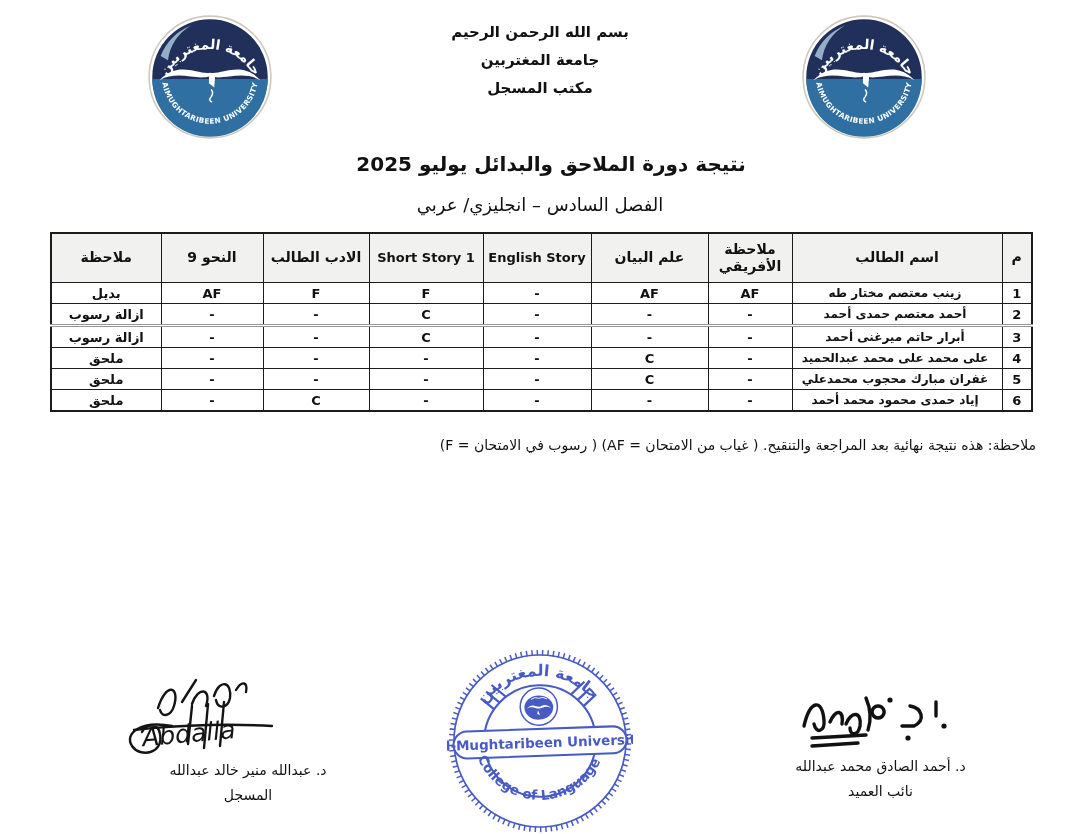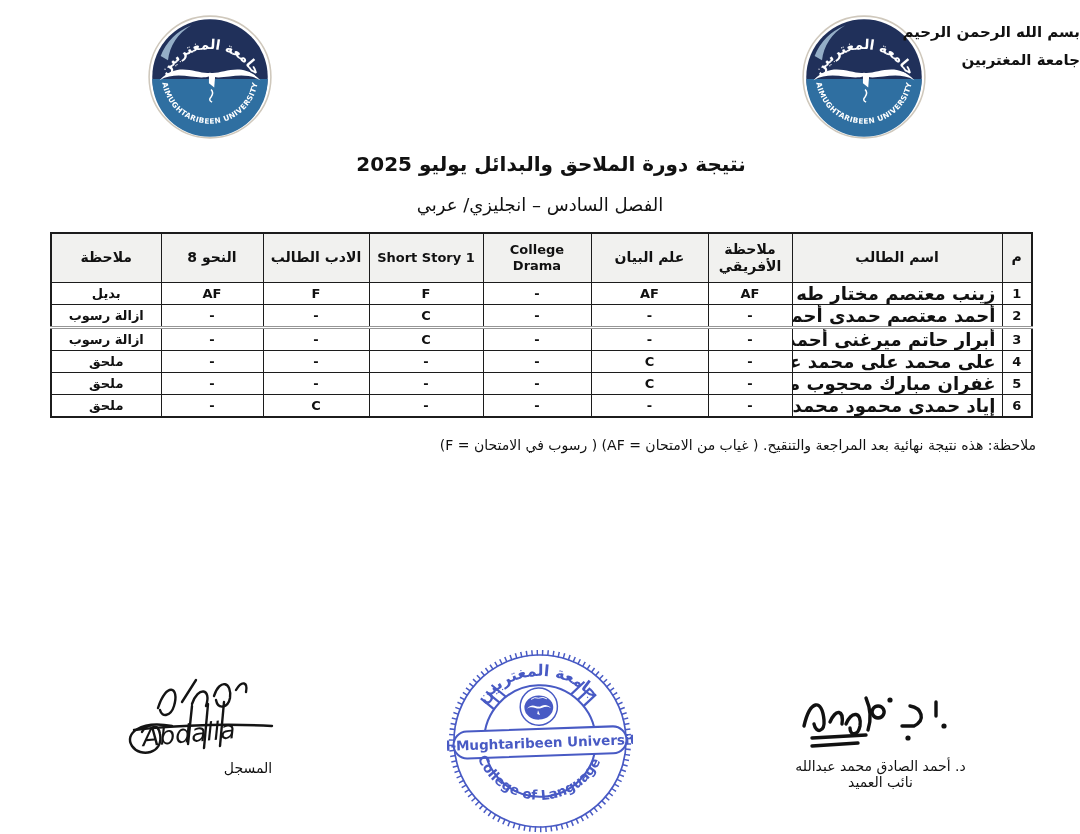--- a/index.html
+++ b/index.html
@@ -2,49 +2,49 @@
 <html lang="ar"><head>
 <meta charset="utf-8">
 <style>
   html,body{margin:0;padding:0;background:#888;}
   .page{
     position:relative;width:1080px;height:834px;background:#ffffff;
     font-family:"DejaVu Sans",sans-serif;color:#111;overflow:hidden;margin:0 auto;
   }
   
   .hdr-text{position:absolute;left:0;right:0;top:18px;text-align:center;direction:rtl;}
-  .hdr-text div{font-weight:bold;font-size:15px;line-height:28px;text-align:right;}
+  .hdr-text div{font-weight:bold;font-size:15px;line-height:28px;}
   .logo{position:absolute;width:126px;height:126px;}
   .logo-left{left:147px;top:14px;}
   .logo-right{left:801px;top:14px;}
   .doc-title{position:absolute;left:0;right:0;top:152px;text-align:center;
     font-weight:bold;font-size:20px;direction:rtl;padding-left:22px;}
   .doc-subtitle{position:absolute;left:0;right:0;top:194px;text-align:center;
     font-weight:normal;font-size:18px;direction:rtl;}
   
   table.results{position:absolute;left:50px;top:232px;width:981px;
     border-collapse:collapse;direction:rtl;table-layout:fixed;}
   table.results th,table.results td{
     border:1px solid #1c1c1c;text-align:center;vertical-align:middle;
     padding:0 2px;overflow:hidden;white-space:nowrap;}
   table.results{border:2px solid #1c1c1c;}
   table.results thead th{font-weight:bold;font-size:14px;height:48px;
     background:#f1f1ef;white-space:normal;line-height:1.25;}
   table.results thead th.lat{font-size:13px;}
   table.results tbody td{font-size:13px;height:20px;font-weight:bold;}
-  table.results tbody td.name{text-align:right;padding-right:6px;font-size:18px;margin-top:16px;}
+  table.results tbody td.name{padding-right:6px;font-size:12px;margin-top:16px;}
   table.results tbody tr.pagebreak td{border-top:3px double #969696;}
   
   .footnote{position:absolute;right:44px;top:437px;direction:rtl;font-size:14px;}
   
   .sig-block{position:absolute;text-align:center;direction:rtl;}
   .sig-left{left:113px;top:668px;width:270px;}
   .sig-right{left:768px;top:686px;width:225px;}
   .sig-name{font-size:14px;margin-top:2px;}
-  .sig-role{font-size:14px;}
+  .sig-role{font-size:14px;margin-top:9px;}
   .sig-scribble{display:block;margin:0 auto;}
   .stamp{position:absolute;left:447px;top:648px;width:186px;height:186px;opacity:.93;}
 </style>
 </head>
 <body>
 
 <div class="page">
 
   <svg class="logo logo-left" viewBox="0 0 120 120">
     <circle cx="60" cy="60" r="58" fill="#ffffff" stroke="#cfc8bc" stroke-width="1.5"></circle>
@@ -78,20 +78,21 @@
     </text>
     <path id="lgBotR" d="M 15,68 A 46 46 0 0 0 105,68" fill="none"></path>
     <text font-size="7" font-weight="bold" fill="#ffffff" letter-spacing="0.4" font-family="DejaVu Sans, sans-serif">
       <textPath href="#lgBotR" startOffset="50%" text-anchor="middle">AIMUGHTARIBEEN UNIVERSITY</textPath>
     </text>
   </svg>
 
   <div class="hdr-text">
     <div>بسم الله الرحمن الرحيم</div>
     <div>جامعة المغتربين</div>
+    <div>مكتب المسجل</div>
   </div>
 
   <div class="doc-title">نتيجة دورة الملاحق والبدائل يوليو 2025</div>
   <div class="doc-subtitle">الفصل السادس – انجليزي/  عربي</div>
 
   <table class="results">
     <colgroup>
       <col style="width:30px">
         <col style="width:210px">
         <col style="width:84px">
@@ -101,24 +102,24 @@
       <col style="width:106px">
         <col style="width:102px">
         <col style="width:110px">
     </colgroup>
     <thead>
       <tr>
         <th>م</th>
         <th>اسم الطالب</th>
         <th>ملاحظة الأفريقي</th>
         <th>علم البيان</th>
-        <th class="lat">College Drama</th>
+        <th class="lat">English Story</th>
         <th class="lat">Short Story 1</th>
         <th>الادب الطالب</th>
-        <th>النحو 8</th>
+        <th>النحو 9</th>
         <th>ملاحظة</th>
       </tr>
     </thead>
     <tbody>
       <tr>
         <td>1</td>
         <td class="name">زينب معتصم مختار طه</td>
         <td>AF</td>
         <td>AF</td>
         <td>-</td>
@@ -196,20 +197,21 @@
         <path d="M 94,28 C 100,10 112,14 110,30 C 108,40 98,42 96,32"></path>
         <path d="M 116,22 C 122,12 128,14 126,24"></path>
         <path d="M 14,62 C 64,56 118,56 152,58"></path>
         <path d="M 72,38 L 68,76"></path>
         <path d="M 88,36 L 84,80"></path>
         <path d="M 104,34 L 100,78"></path>
         <path d="M 52,58 C 20,52 4,66 12,78 C 20,90 44,86 40,66 C 38,54 26,56 22,64"></path>
       </g>
       <text x="116" y="70" font-size="25" font-style="italic" fill="#141414" transform="rotate(-5 116 70)" font-family="DejaVu Sans, sans-serif">Abdalla</text>
     </svg>
+    <div class="sig-name">د. عبدالله منير خالد عبدالله</div>
     <div class="sig-role">المسجل</div>
   </div>
 
   <svg class="stamp" viewBox="0 0 200 200">
     <g transform="rotate(-2 100 100)" stroke="#3b4ec0" fill="none">
       <circle cx="100" cy="100" r="95" stroke-width="6" stroke-dasharray="1.6 4.2"></circle>
       <circle cx="100" cy="100" r="92.5" stroke-width="1.8"></circle>
       <g stroke-width="2.4">
         <path d="M 38,52 L 70,80"></path>
           <path d="M 44,45 L 76,73"></path>

